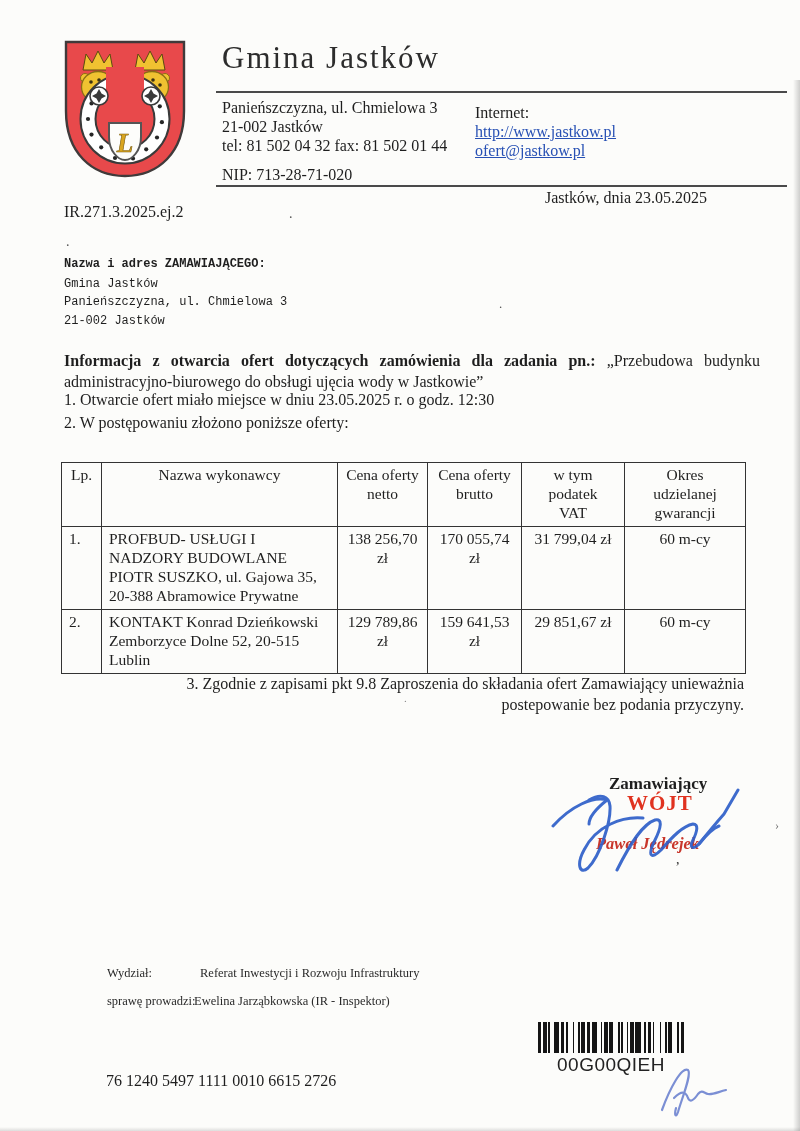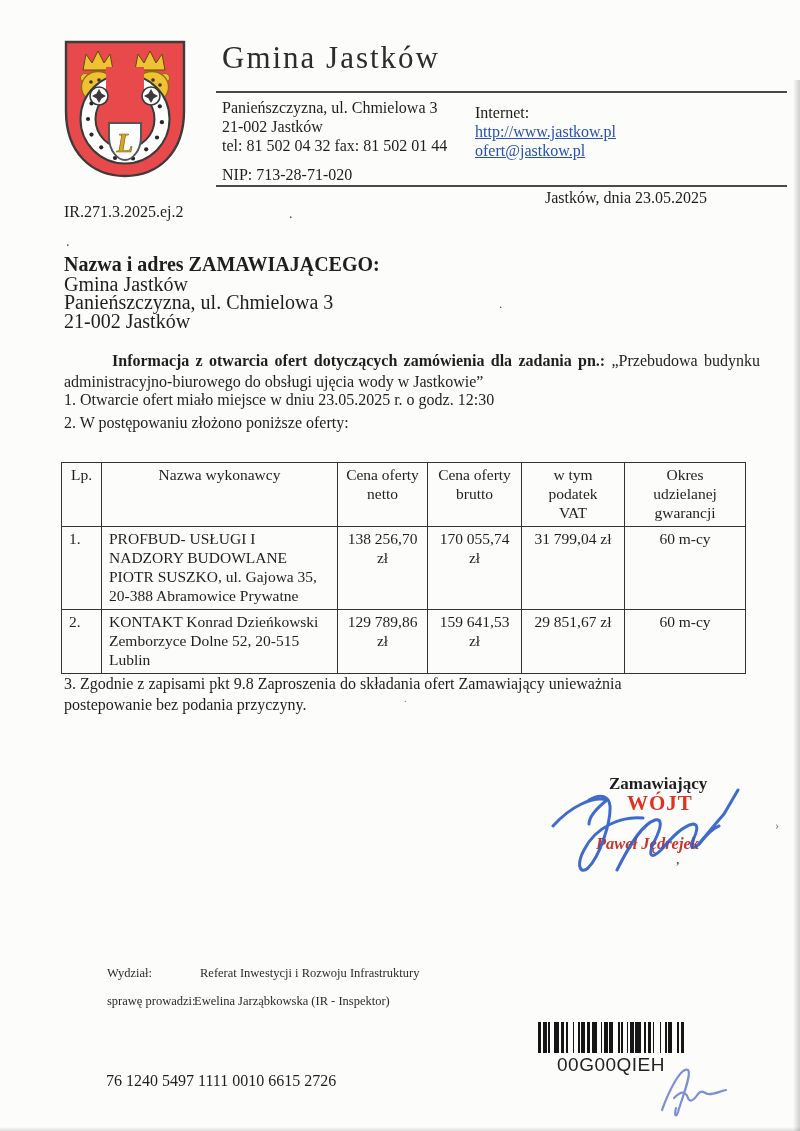--- a/index.html
+++ b/index.html
@@ -11,38 +11,38 @@
   }
   .abs{position:absolute;}
   .hline{position:absolute;height:2px;background:#4a4a4a;}
   .org-title{font-size:31px;letter-spacing:2px;color:#2c2c2c;}
   .addr{font-size:16px;line-height:19px;}
   .net{font-size:16px;line-height:19px;}
   a.doclink{color:#2750b4;text-decoration:underline;cursor:pointer;}
   .nip{font-size:16px;}
   .dateline{font-size:16px;}
   .ref{font-size:16px;}
-  .orderer{font-size:20px;line-height:18.5px;}
+  .orderer{font-size:12px;line-height:18.5px;font-family:Liberation Mono, monospace;}
   .orderer .hd{font-weight:bold;margin-bottom:1px;}
   .intro{width:696px;font-size:16px;line-height:21px;text-align:justify;}
-  .intro b{font-weight:bold;margin-left:48px;}
+  .intro b{font-weight:bold;}
   .bodyline{font-size:16px;}
   .pre{white-space:pre-line;}
   table.offers{
     border-collapse:collapse;table-layout:fixed;
     font-size:15.5px;line-height:19px;
   }
   table.offers th,table.offers td{
     border:1.6px solid #333;vertical-align:top;padding:2px 7px 4px 7px;
     font-weight:normal;white-space:pre-line;overflow:hidden;
   }
   table.offers th{text-align:center;}
   th.left,td.left{text-align:left;}
   td.num{text-align:center;}
-  .item3{width:680px;font-size:16px;line-height:21px;}
+  .item3{width:680px;font-size:16px;line-height:21px;text-align:right;}
   .sig-label{font-size:17px;font-weight:bold;}
   .stamp-title{font-size:21px;font-weight:bold;letter-spacing:1px;}
   .stamp-name{font-size:16.5px;font-weight:bold;font-style:italic;}
   .foot{font-size:12.5px;font-family:"Liberation Serif",serif;color:#2a2a2a;}
   .barcode{position:absolute;}
   .barcode i{position:absolute;top:0;bottom:0;background:#151515;}
   .barcode-label{font-family:"Liberation Sans","DejaVu Sans",sans-serif;font-size:19px;letter-spacing:.5px;text-align:center;color:#222;}
   .bank{font-size:16px;line-height:21.5px;}
   .speck{color:#555;}
   .edge-right{position:absolute;top:80px;right:0;bottom:0;width:7px;

